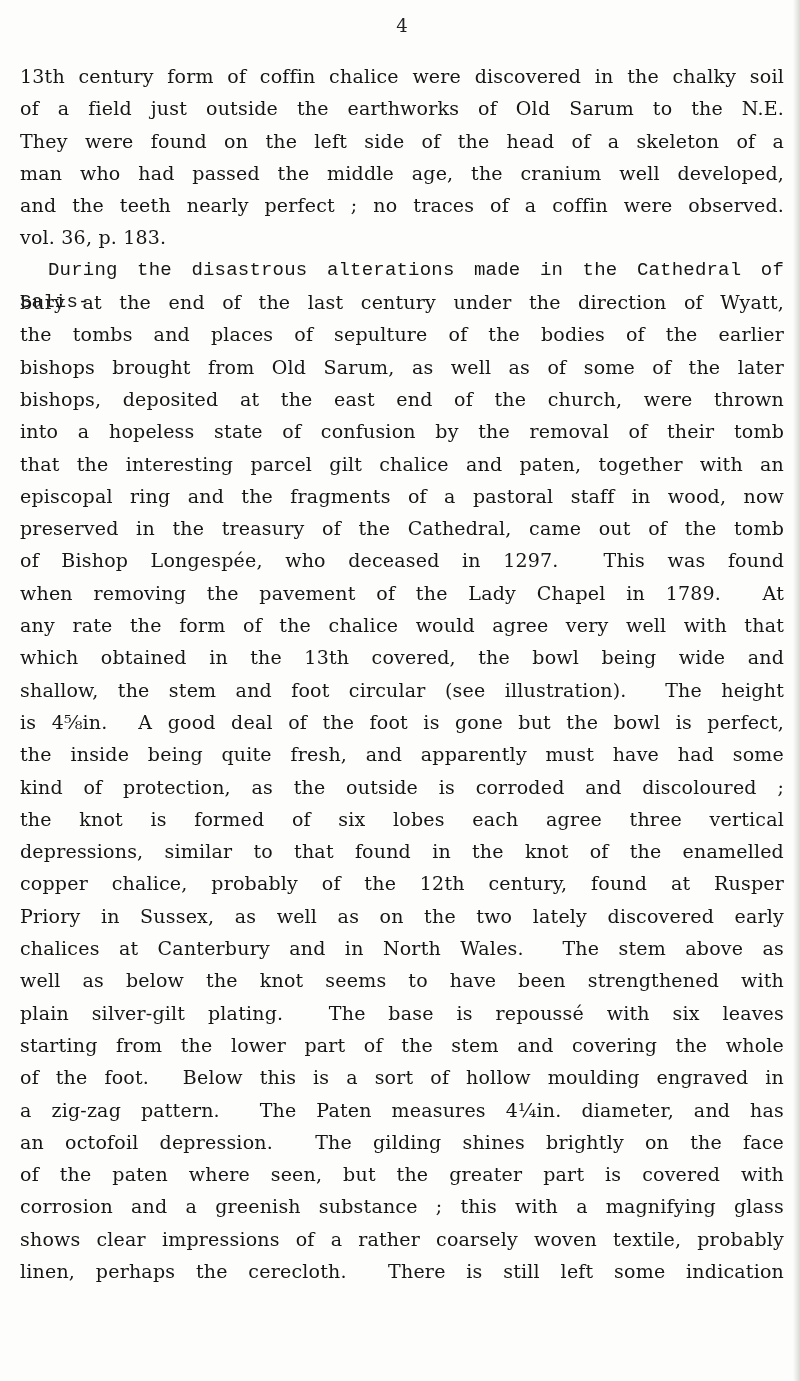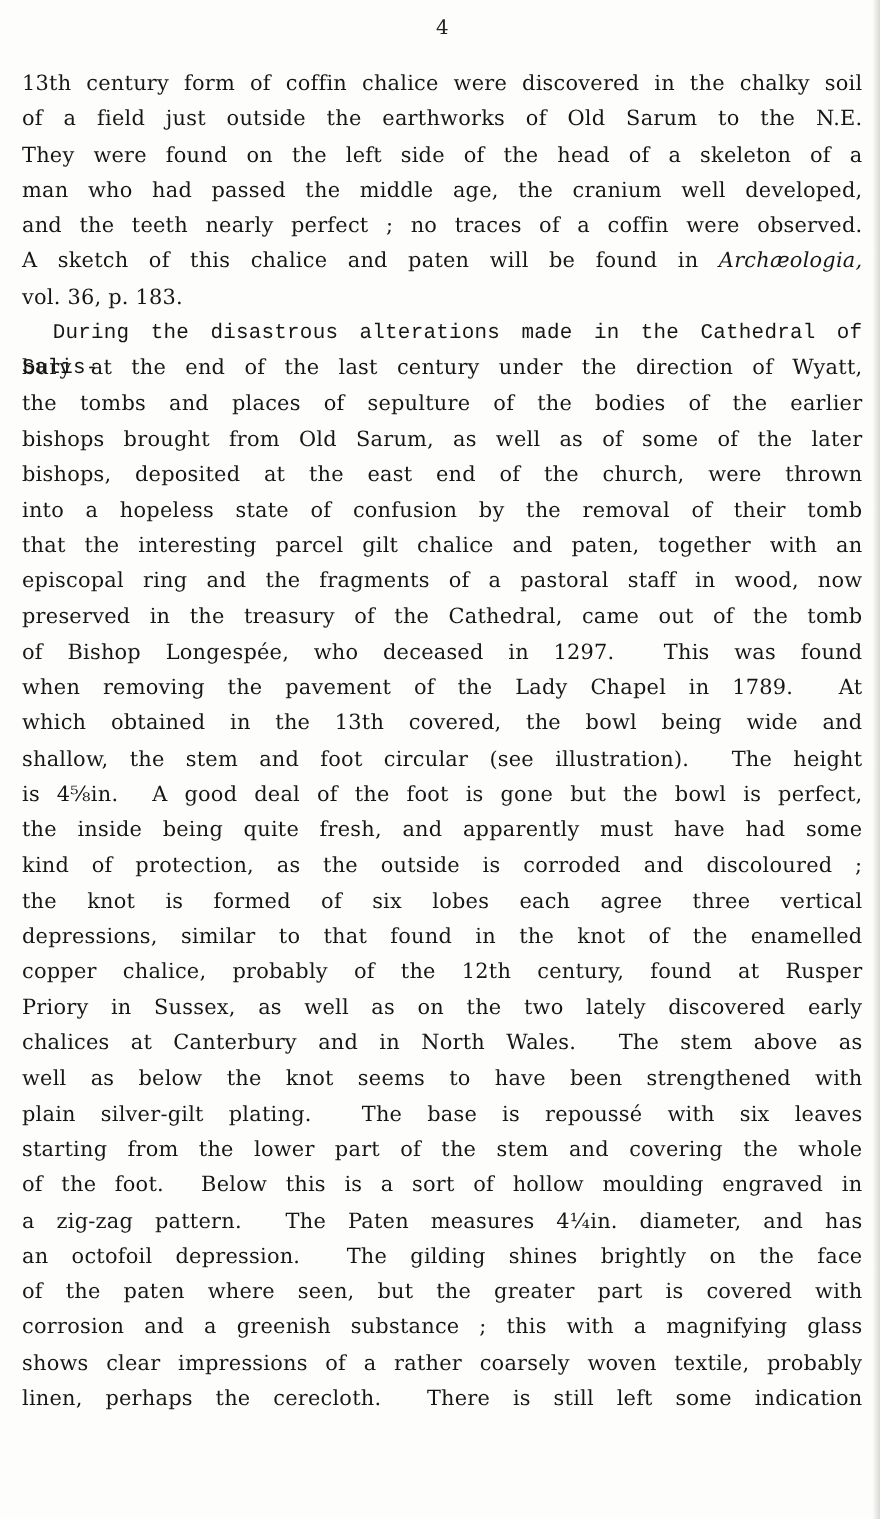--- a/index.html
+++ b/index.html
@@ -70,35 +70,35 @@
 
 <div class="page">
   <div class="folio">4</div>
   <div class="text-block">
       <div class="paragraph">
         <div class="line">13th century form of coffin chalice were discovered in the chalky soil</div>
         <div class="line">of a field just outside the earthworks of Old Sarum to the N.E.</div>
         <div class="line">They were found on the left side of the head of a skeleton of a</div>
         <div class="line">man who had passed the middle age, the cranium well developed,</div>
         <div class="line">and the teeth nearly perfect ; no traces of a coffin were observed.</div>
-        <div class="line">A sketch of this chalice and paten will be found in <em>Archæologia,</em></div>
         <div class="line line-last-left">vol. 36, p. 183.</div>
       </div>
       <div class="paragraph">
         <div class="line line-indent">During the disastrous alterations made in the Cathedral of Salis-</div>
         <div class="line">bury at the end of the last century under the direction of Wyatt,</div>
         <div class="line">the tombs and places of sepulture of the bodies of the earlier</div>
         <div class="line">bishops brought from Old Sarum, as well as of some of the later</div>
         <div class="line">bishops, deposited at the east end of the church, were thrown</div>
         <div class="line">into a hopeless state of confusion by the removal of their tomb</div>
         <div class="line">that the interesting parcel gilt chalice and paten, together with an</div>
         <div class="line">episcopal ring and the fragments of a pastoral staff in wood, now</div>
         <div class="line">preserved in the treasury of the Cathedral, came out of the tomb</div>
         <div class="line">of Bishop Longespée, who deceased in 1297.&nbsp; This was found</div>
         <div class="line">when removing the pavement of the Lady Chapel in 1789.&nbsp; At</div>
+        <div class="line">any rate the form of the chalice would agree very well with that</div>
         <div class="line">which obtained in the 13th covered, the bowl being wide and</div>
         <div class="line">shallow, the stem and foot circular (see illustration).&nbsp; The height</div>
         <div class="line">is 4⅝in.&nbsp; A good deal of the foot is gone but the bowl is perfect,</div>
         <div class="line">the inside being quite fresh, and apparently must have had some</div>
         <div class="line">kind of protection, as the outside is corroded and discoloured ;</div>
         <div class="line">the knot is formed of six lobes each agree three vertical</div>
         <div class="line">depressions, similar to that found in the knot of the enamelled</div>
         <div class="line">copper chalice, probably of the 12th century, found at Rusper</div>
         <div class="line">Priory in Sussex, as well as on the two lately discovered early</div>
         <div class="line">chalices at Canterbury and in North Wales.&nbsp; The stem above as</div>

